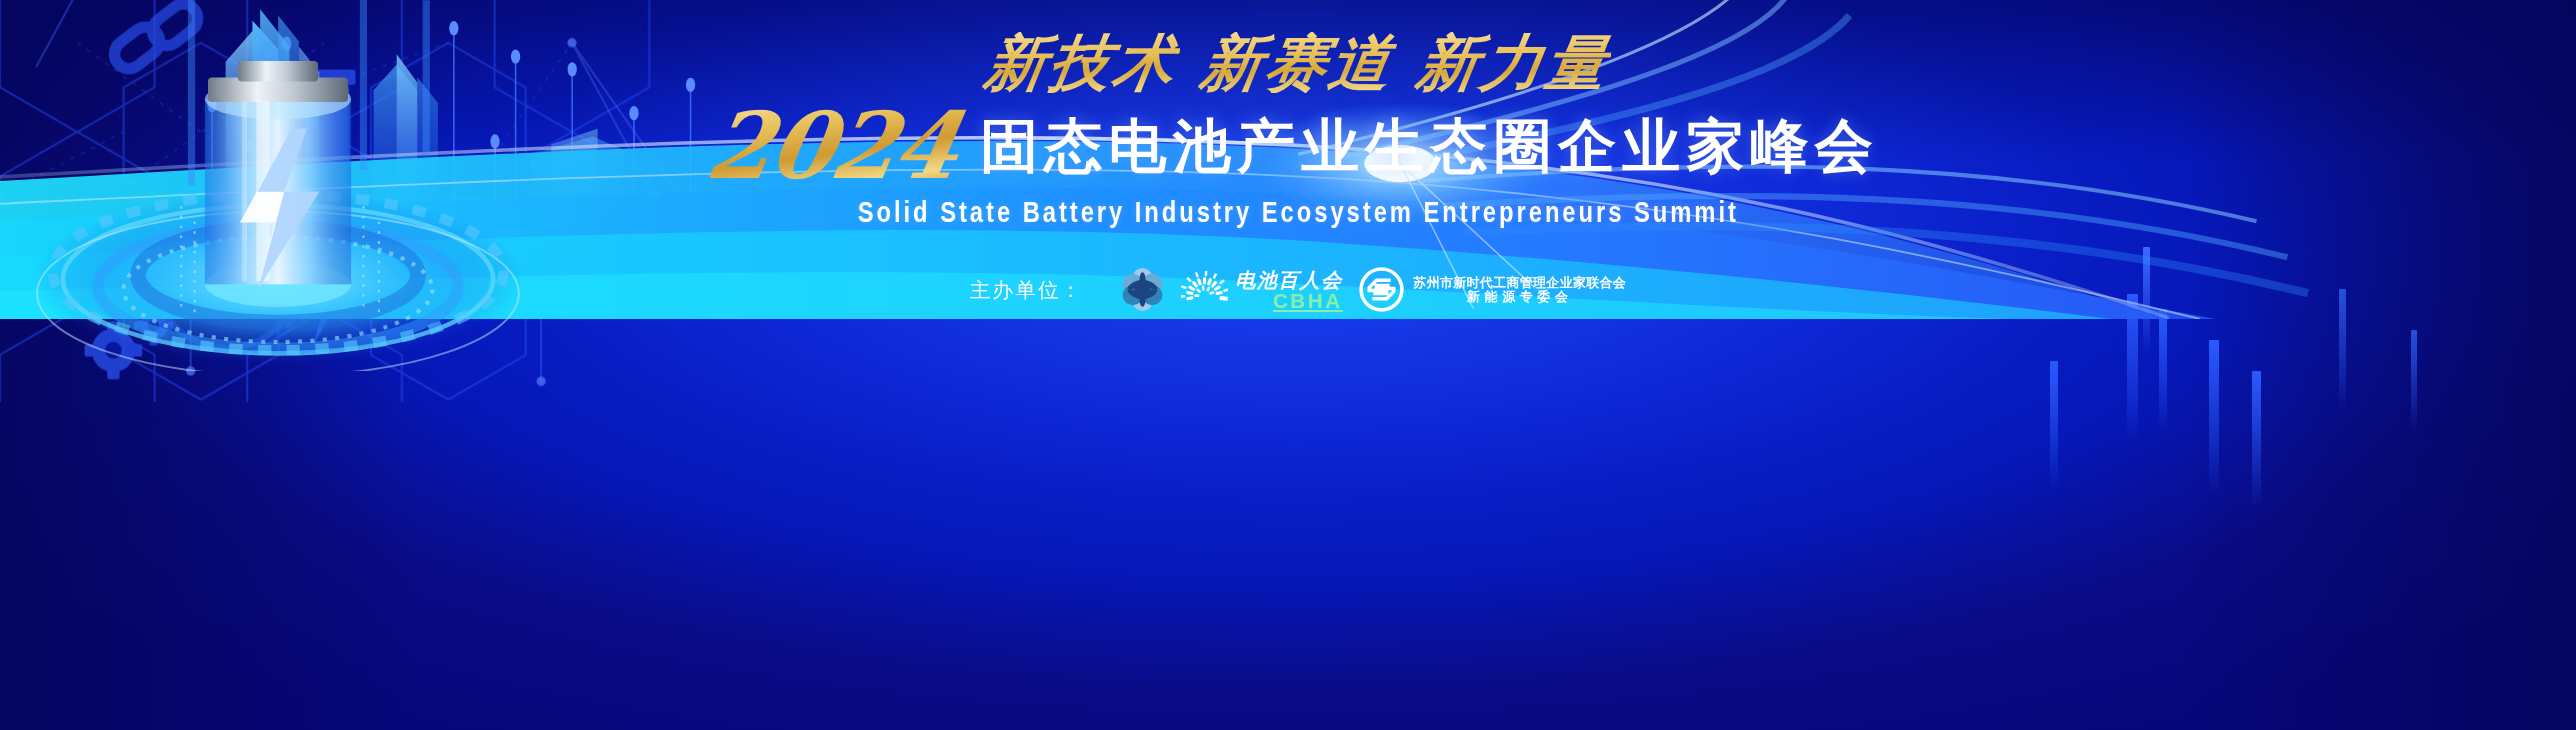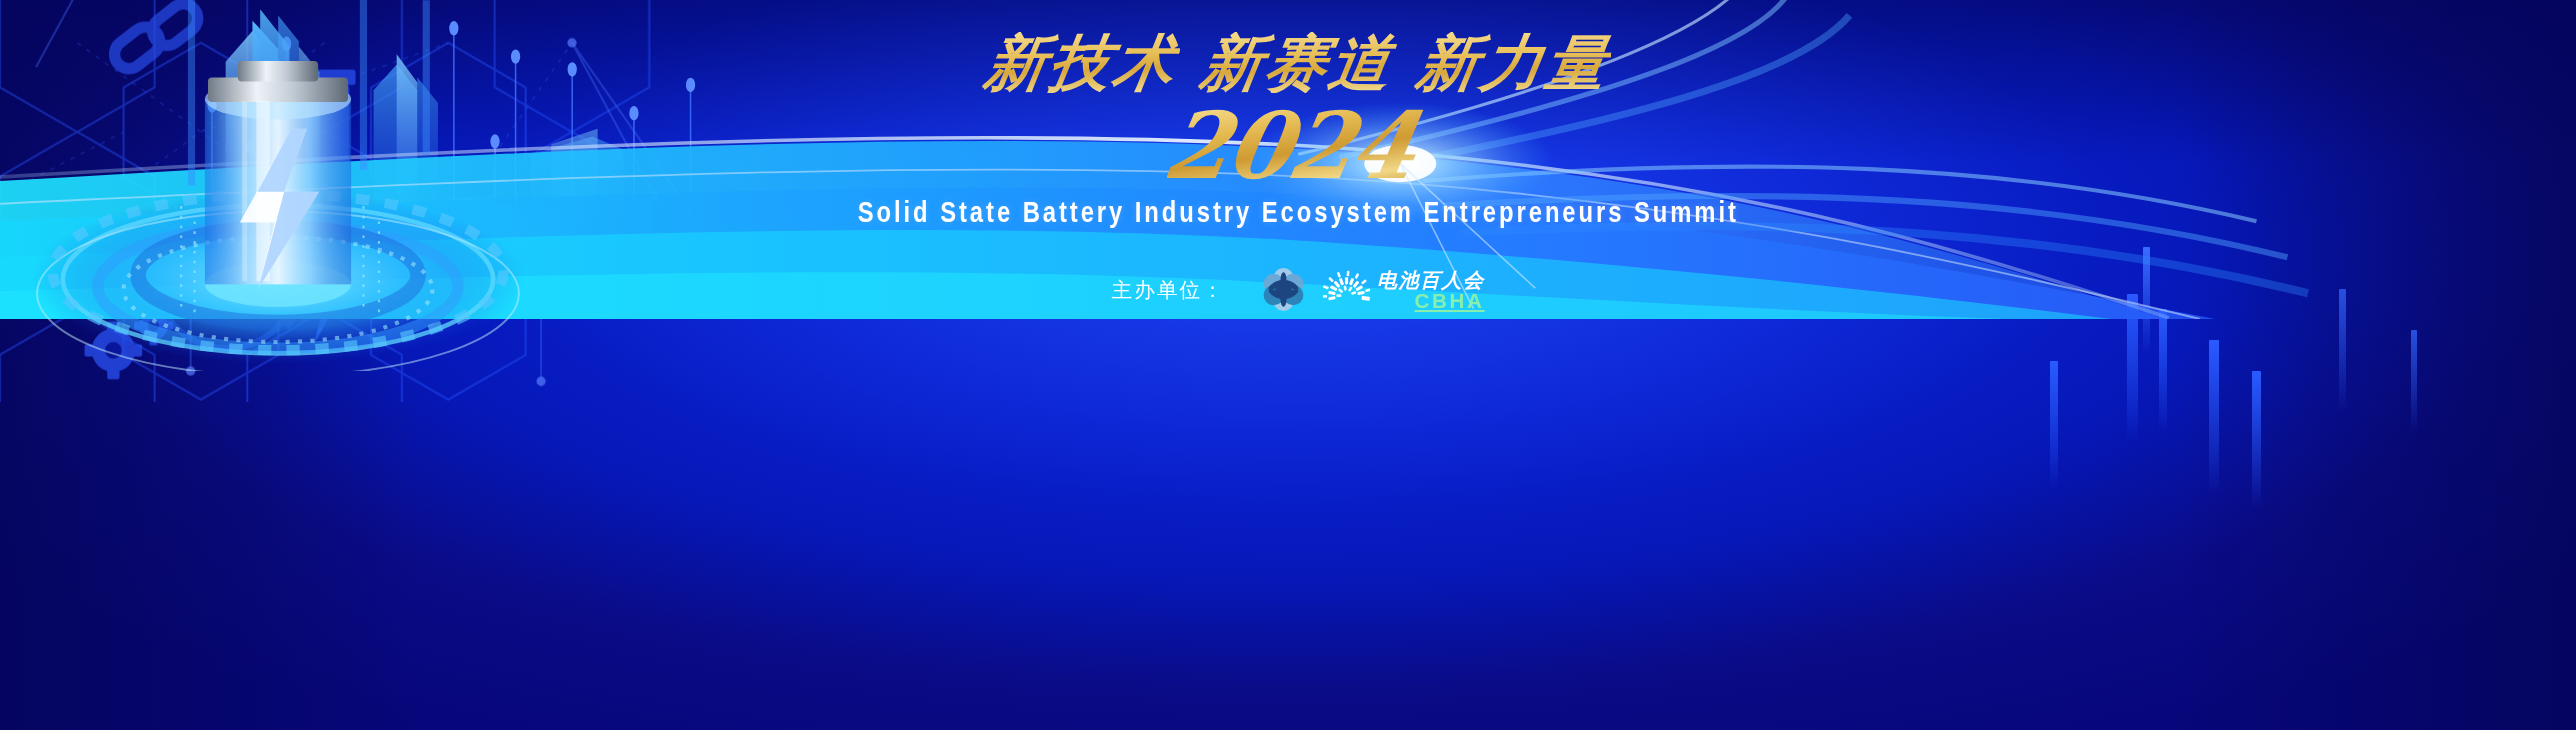--- a/index.html
+++ b/index.html
@@ -437,20 +437,21 @@
   <div id="content">
 
     <div id="slogan">
       <span class="word">新技术</span>
       <span class="word">新赛道</span>
       <span class="word">新力量</span>
     </div>
 
     <div id="title-row">
       <span id="year">2024</span>
+      <span id="title-cn">固态电池产业生态圈企业家峰会</span>
     </div>
 
     <div id="subtitle">Solid State Battery Industry Ecosystem Entrepreneurs Summit</div>
 
     <div id="organizers">
       <span id="organizer-label">主办单位：</span>
 
       <div class="org">
         <span class="org-mark">
           <svg width="49" height="49" viewBox="0 0 96 96" xmlns="http://www.w3.org/2000/svg">
@@ -521,18 +522,31 @@
               </g>
             </g>
           </svg>
         </span>
         <span class="org-text">
           <span class="org-script">电池百人会</span>
           <span class="org-acronym">CBHA</span>
         </span>
       </div>
 
+      <div class="org">
+        <span class="org-mark">
+          <svg width="49" height="49" viewBox="0 0 96 96" xmlns="http://www.w3.org/2000/svg">
+            <circle cx="48" cy="48" r="40" fill="none" stroke="#ffffff" stroke-width="7"></circle>
+            <path d="M66 30 L38 30 L24 44 L24 50 L58 50 L58 56 L32 56" fill="none" stroke="#ffffff" stroke-width="7" stroke-linejoin="miter"></path>
+            <path d="M30 66 L58 66 L72 52 L72 46 L38 46 L38 40 L64 40" fill="none" stroke="#ffffff" stroke-width="7" stroke-linejoin="miter"></path>
+          </svg>
+        </span>
+        <span class="org-text">
+          <span class="org-cn small">苏州市新时代工商管理企业家联合会</span>
+          <span class="org-cn spaced">新能源专委会</span>
+        </span>
+      </div>
     </div>
 
 
   </div>
 </div>
 
 
 </body></html>

